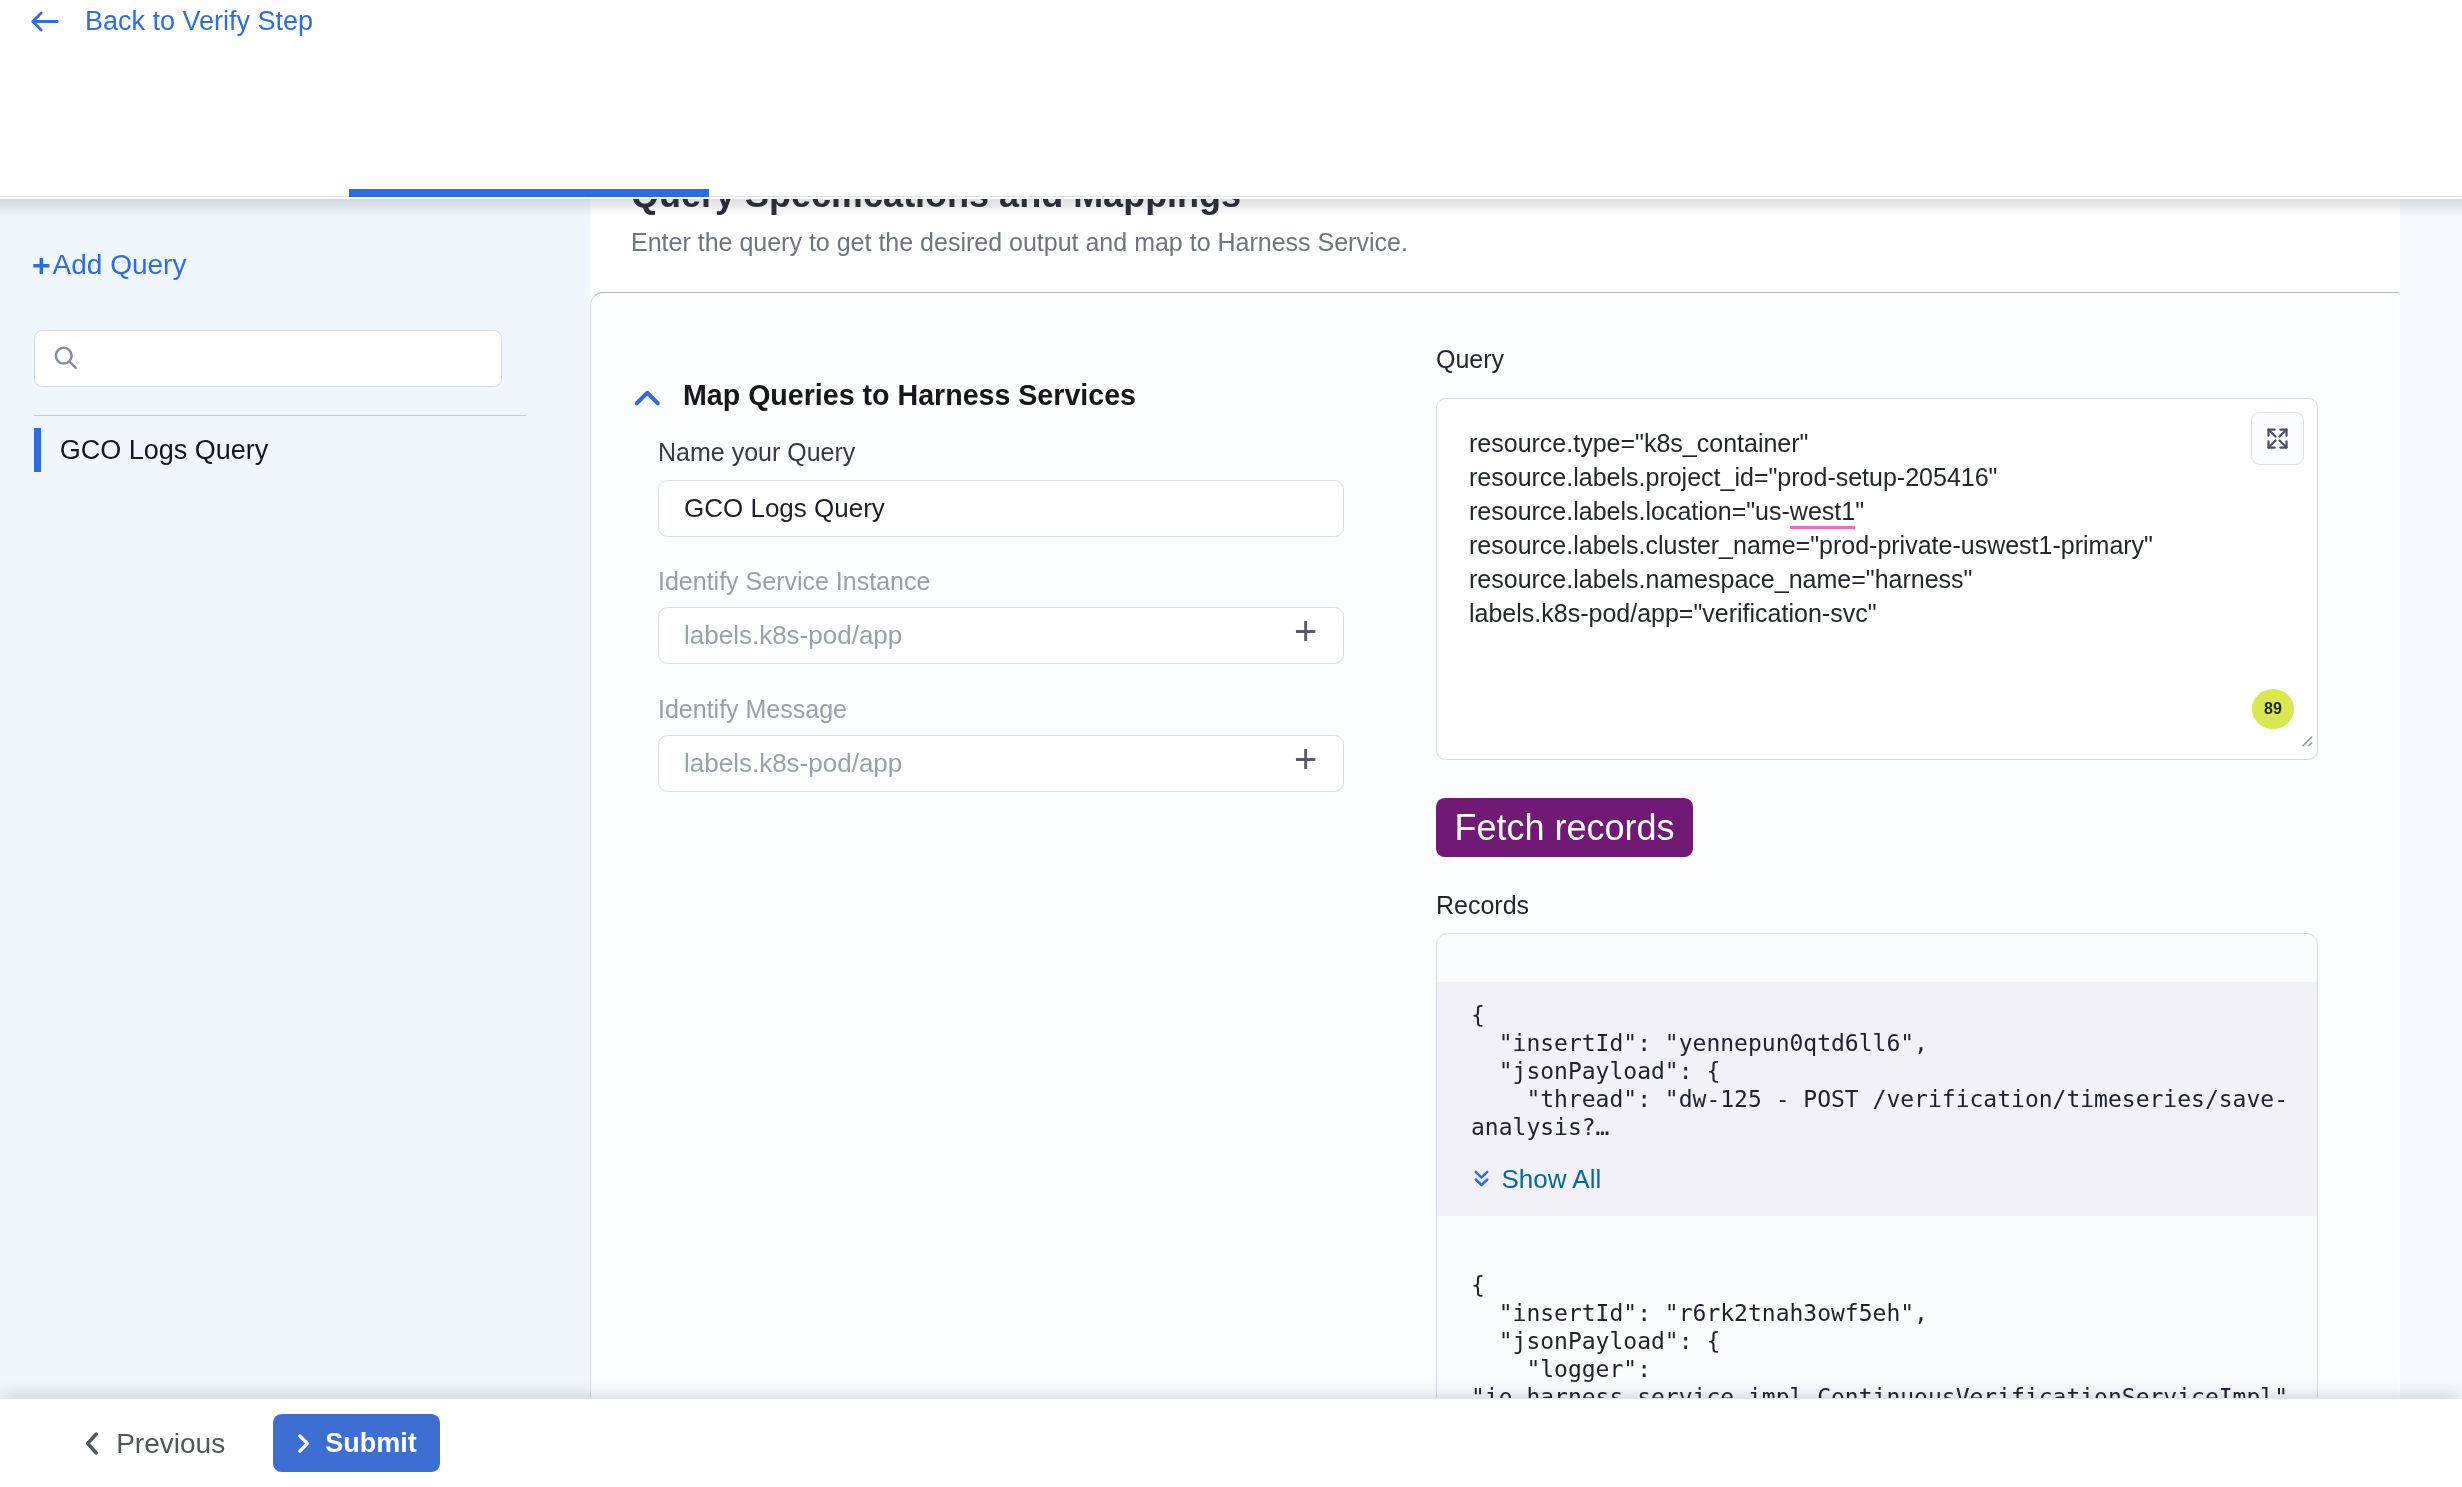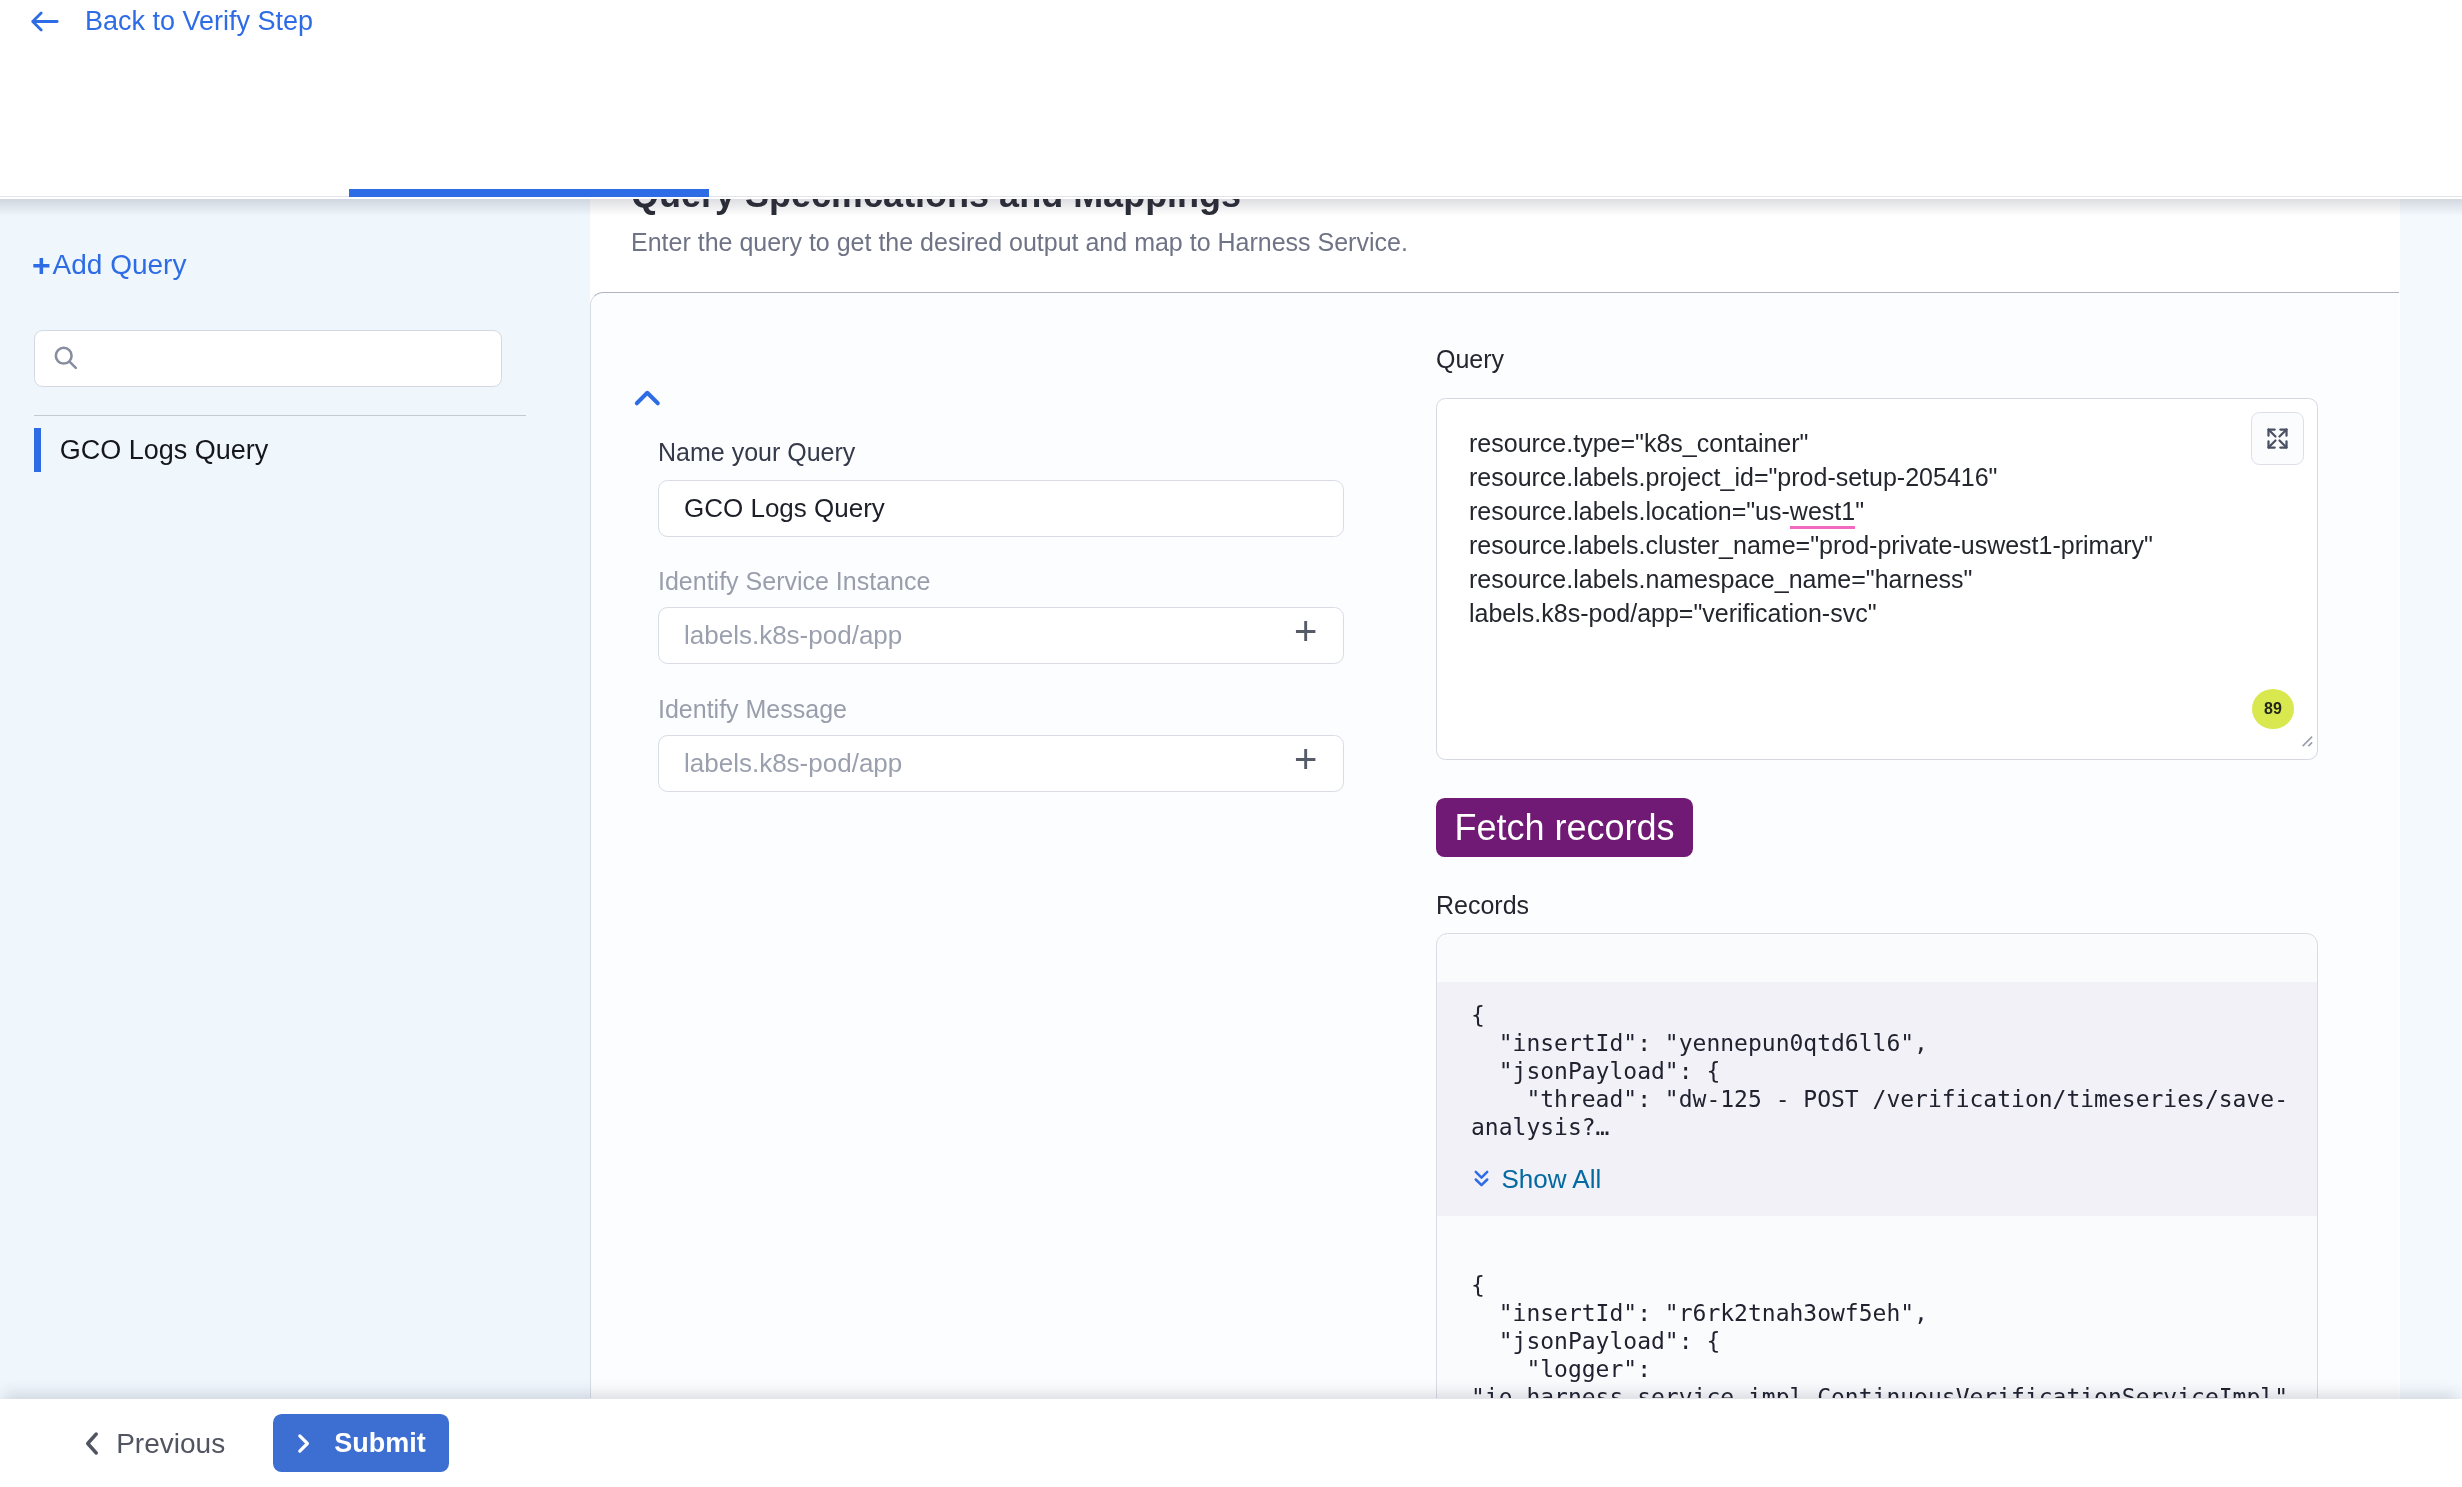--- a/index.html
+++ b/index.html
@@ -69,21 +69,21 @@
   .records-label { position:absolute; left:845px; top:598px; font-size:25px; color:#23262f; }
   .records-box { position:absolute; left:845px; top:640px; width:882px; height:609px; background:#fafbfd; border:1.9px solid #d9dce6; border-radius:11.4px; overflow:hidden; }
   .record-card { margin-top:55px; padding:0 17px 0 34px; }
   .record-card.highlighted { margin-top:48px; background:#f1f1f7; padding:19px 17px 21px 34px; }
   .record-pre { font-family:"DejaVu Sans Mono", monospace; font-size:23px; line-height:28px; color:#202230; white-space:pre; }
   .show-all { display:flex; align-items:center; gap:9.5px; margin-top:23px; color:#0369a1; font-size:26px; cursor:pointer; width:max-content; }
 
   
   .footer { position:absolute; left:0; top:1399px; width:2462px; height:89px; background:#fff; z-index:40; box-shadow:0 -7.6px 15.2px -3.8px rgba(40,45,70,.18); }
   .prev-btn { position:absolute; left:82px; top:0; height:89px; display:flex; align-items:center; gap:15.2px; color:#515561; font-size:28px; cursor:pointer; }
-  .submit-btn { position:absolute; left:273px; top:15.2px; height:58px; padding:0 23px; background:#3D6FD2; color:#fff; border:none; border-radius:8.6px; font-size:27px; font-weight:600; font-family:inherit; display:flex; align-items:center; gap:23px; cursor:pointer; }
+  .submit-btn { position:absolute; left:273px; top:15.2px; height:58px; padding:0 23px; background:#3D6FD2; color:#fff; border:none; border-radius:8.6px; font-size:27px; font-weight:600; font-family:inherit; display:flex; align-items:center; gap:14px; cursor:pointer; }
 </style>
 </head>
 <body>
 
 <div class="header">
   <div class="back-link">
     <span style="display:flex;">
       <svg width="32" height="27" viewBox="0 0 34 28" fill="none">
           <path d="M31 14 H5 M14 5 L5 14 L14 23" stroke="#2E6CE6" stroke-width="3" stroke-linecap="round" stroke-linejoin="round"></path>
         </svg>
@@ -123,20 +123,21 @@
   <div class="main-subheading">Enter the query to get the desired output and map to Harness Service.</div>
 </div>
 
 <div class="panel">
 
   <span class="collapse-chevron">
     <svg width="28.6" height="23" viewBox="0 0 30 24" fill="none">
         <path d="M4 17 L15 6 L26 17" stroke="#2E6CE6" stroke-width="4.2" stroke-linecap="round" stroke-linejoin="round"></path>
       </svg>
   </span>
+  <div class="section-title">Map Queries to Harness Services</div>
 
   <div class="field-label label-dark" style="left:67px; top:145px;">Name your Query</div>
   <input class="text-input" style="left: 67px; top: 187px;" value="GCO Logs Query">
 
   <div class="field-label label-gray" style="left:67px; top:274px;">Identify Service Instance</div>
   <input class="text-input" style="left: 67px; top: 314px;" placeholder="labels.k8s-pod/app">
   <span class="plus-btn" style="left:703px; top:318px;">+</span>
 
   <div class="field-label label-gray" style="left:67px; top:402px;">Identify Message</div>
   <input class="text-input" style="left: 67px; top: 442px;" placeholder="labels.k8s-pod/app">

